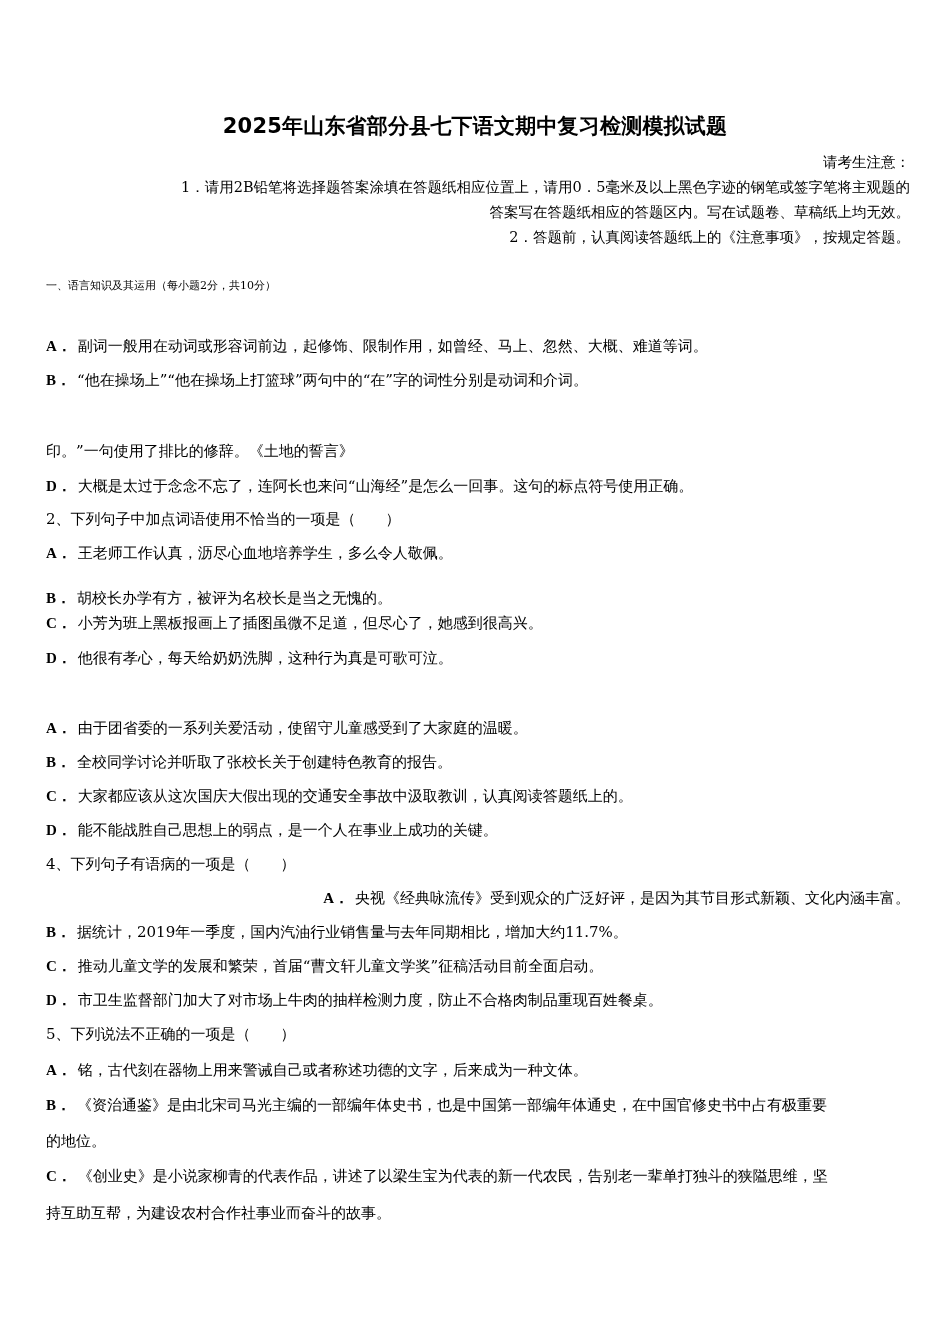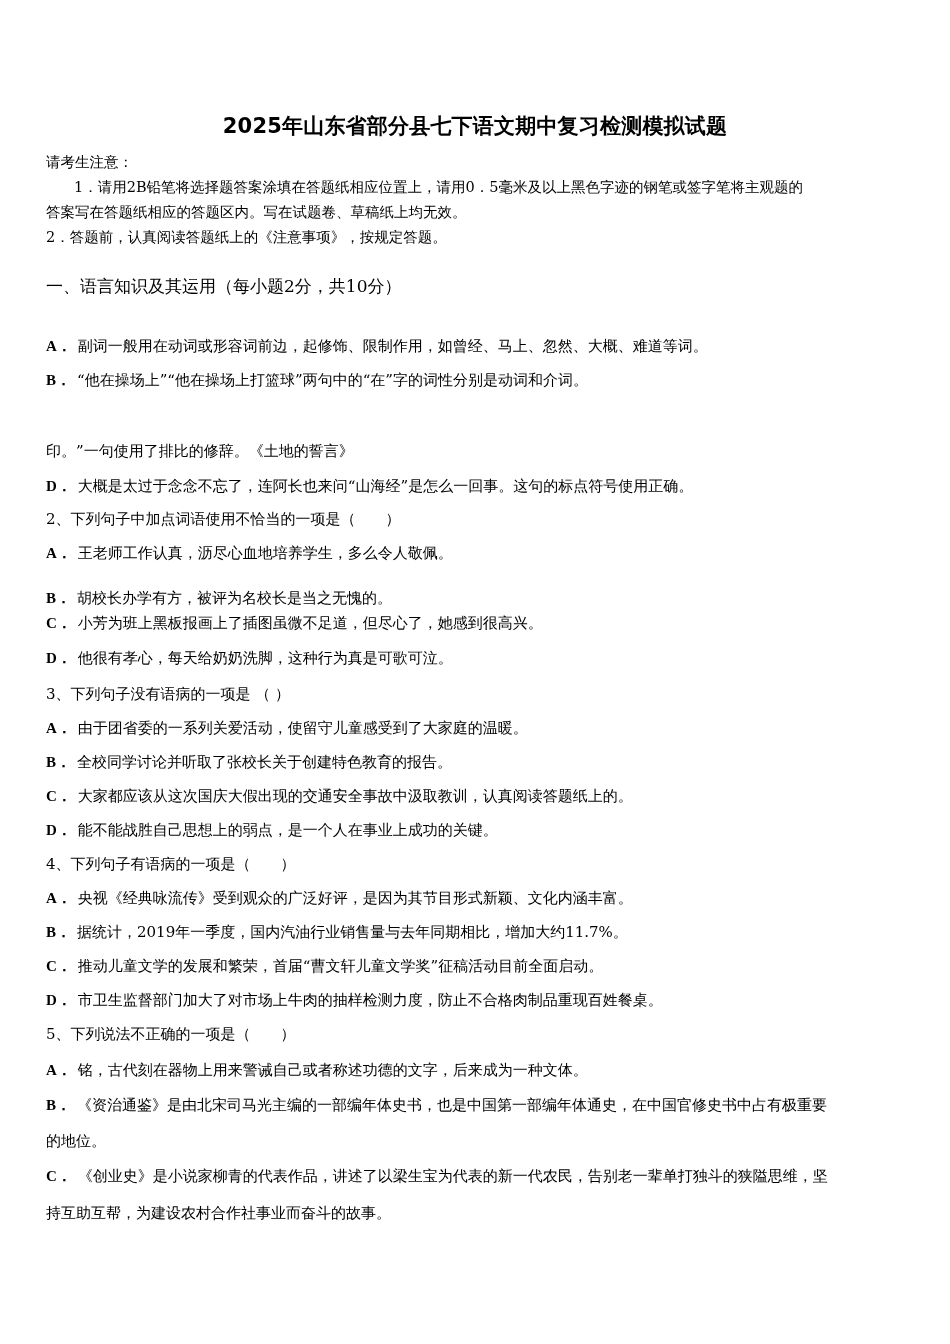--- a/index.html
+++ b/index.html
@@ -31,26 +31,27 @@
       font-family: "DejaVu Sans", "Liberation Sans", sans-serif;
       font-weight: bold;
       font-size: 21px;
       line-height: 28px;
       letter-spacing: 0.2px;
     }
     .line {
       position: absolute;
       left: 46px;
       right: 40px;
-      font-size: 17px;
+      font-size: 11px;
       line-height: 20px;
       white-space: nowrap;
     }
     .notice {
       font-size: 14.5px;
+      text-align: right;
     }
     .q-head {
       font-size: 15px;
     }
     .opt {
       font-size: 15px;
     }
     .opt-letter {
       font-family: "Liberation Serif", "DejaVu Serif", serif;
       font-weight: bold;
@@ -89,36 +90,35 @@
   <div class="line opt" style="top:588px;">
     <span class="opt-letter">B．</span><span>胡校长办学有方，被评为名校长是当之无愧的。</span>
   </div>
   <div class="line opt" style="top:613px;">
     <span class="opt-letter">C．</span><span>小芳为班上黑板报画上了插图虽微不足道，但尽心了，她感到很高兴。</span>
   </div>
   <div class="line opt" style="top:648px;">
     <span class="opt-letter">D．</span><span>他很有孝心，每天给奶奶洗脚，这种行为真是可歌可泣。</span>
   </div>
 
-  <div class="line q-head" style="top:684px;">3、下列句子没有语病的一项是 （ ）</div>
   <div class="line opt" style="top:718px;">
     <span class="opt-letter">A．</span><span>由于团省委的一系列关爱活动，使留守儿童感受到了大家庭的温暖。</span>
   </div>
   <div class="line opt" style="top:752px;">
     <span class="opt-letter">B．</span><span>全校同学讨论并听取了张校长关于创建特色教育的报告。</span>
   </div>
   <div class="line opt" style="top:786px;">
     <span class="opt-letter">C．</span><span>大家都应该从这次国庆大假出现的交通安全事故中汲取教训，认真阅读答题纸上的。</span>
   </div>
   <div class="line opt" style="top:820px;">
     <span class="opt-letter">D．</span><span>能不能战胜自己思想上的弱点，是一个人在事业上成功的关键。</span>
   </div>
 
   <div class="line q-head" style="top:854px;">4、下列句子有语病的一项是（　　）</div>
-  <div class="line opt" style="top:888px;">
+  <div class="line opt" style="top:888px;text-align:right;">
     <span class="opt-letter">A．</span><span>央视《经典咏流传》受到观众的广泛好评，是因为其节目形式新颖、文化内涵丰富。</span>
   </div>
   <div class="line opt" style="top:922px;">
     <span class="opt-letter">B．</span><span>据统计，2019年一季度，国内汽油行业销售量与去年同期相比，增加大约11.7%。</span>
   </div>
   <div class="line opt" style="top:956px;">
     <span class="opt-letter">C．</span><span>推动儿童文学的发展和繁荣，首届“曹文轩儿童文学奖”征稿活动目前全面启动。</span>
   </div>
   <div class="line opt" style="top:990px;">
     <span class="opt-letter">D．</span><span>市卫生监督部门加大了对市场上牛肉的抽样检测力度，防止不合格肉制品重现百姓餐桌。</span>

